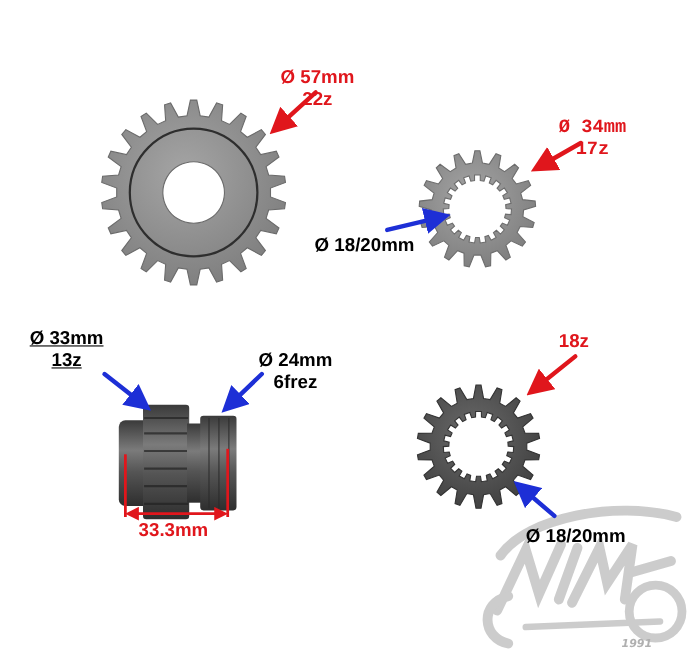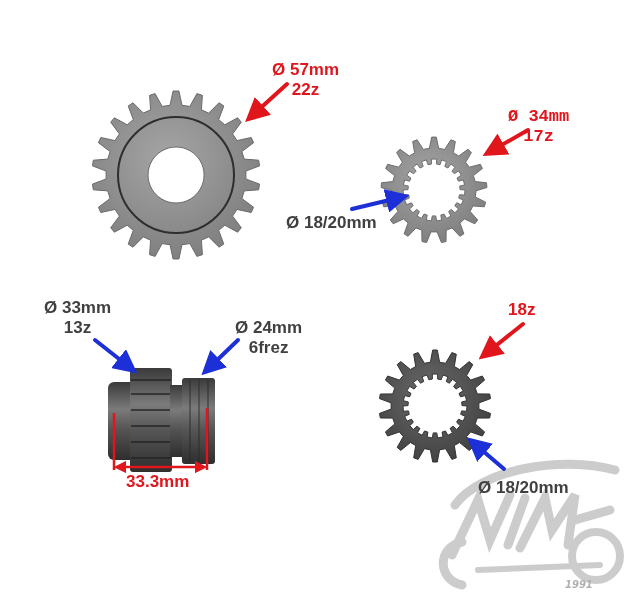--- a/index.html
+++ b/index.html
@@ -1,20 +1,20 @@
 <!DOCTYPE html>
 <html><head>
 <meta charset="utf-8">
 <style>
   html,body{margin:0;padding:0;background:#ffffff;}
   #stage{position:relative;width:634px;height:600px;overflow:hidden;background:#ffffff;font-family:"Liberation Sans",sans-serif;}
   svg#art{position:absolute;left:0;top:0;}
   .lbl{position:absolute;font-weight:bold;font-size:17px;line-height:20px;white-space:nowrap;}
   .red{color:#e0161c;}
-  .blue{color:#404040;}
+  .blue{color:#000000;}
   .c{text-align:center;}
 </style>
 </head>
 <body>
 
 <div id="stage">
   <svg id="art" width="634" height="600" viewBox="0 0 634 600">
     <defs>
       <radialGradient id="gLight" cx="45%" cy="40%" r="70%">
         <stop offset="0%" stop-color="#a5a5a5"></stop>
@@ -94,35 +94,35 @@
       <line x1="287" y1="84" x2="254" y2="114" stroke="#e0161c" stroke-width="4" marker-end="url(#arrR)"></line>
       <line x1="528" y1="130" x2="493" y2="150" stroke="#e0161c" stroke-width="4" marker-end="url(#arrR)"></line>
       <line x1="523" y1="324" x2="488" y2="352" stroke="#e0161c" stroke-width="4" marker-end="url(#arrR)"></line>
       <line x1="352" y1="209" x2="398" y2="198" stroke="#1d2fd6" stroke-width="4" marker-end="url(#arrB)"></line>
       <line x1="95" y1="340" x2="128" y2="366" stroke="#1d2fd6" stroke-width="4" marker-end="url(#arrB)"></line>
       <line x1="238" y1="340" x2="210" y2="367" stroke="#1d2fd6" stroke-width="4" marker-end="url(#arrB)"></line>
       <line x1="504" y1="469" x2="476" y2="445" stroke="#1d2fd6" stroke-width="4" marker-end="url(#arrB)"></line>
     </g>
   </svg>
 
-  <div class="lbl red c" style="left:272px;top:60px;">
+  <div class="lbl red c" style="left:255px;top:60px;">
     <div>Ø 57mm</div>
     <div>22z</div>
   </div>
 
   <div class="lbl red c" style="left:508px;top:107px;font-family:Liberation Mono, monospace;">
     <div>Ø 34mm</div>
     <div>17z</div>
   </div>
 
   <div class="lbl blue c" style="left:286px;top:213px;">
     <div>Ø 18/20mm</div>
   </div>
 
-  <div class="lbl blue c" style="left:44px;top:298px;">
+  <div class="lbl blue c" style="left:27px;top:298px;text-decoration:underline;">
     <div>Ø 33mm</div>
     <div>13z</div>
   </div>
 
   <div class="lbl blue c" style="left:235px;top:318px;">
     <div>Ø 24mm</div>
     <div>6frez</div>
   </div>
 
   <div class="lbl red" style="left:126px;top:472px;">33.3mm</div>

